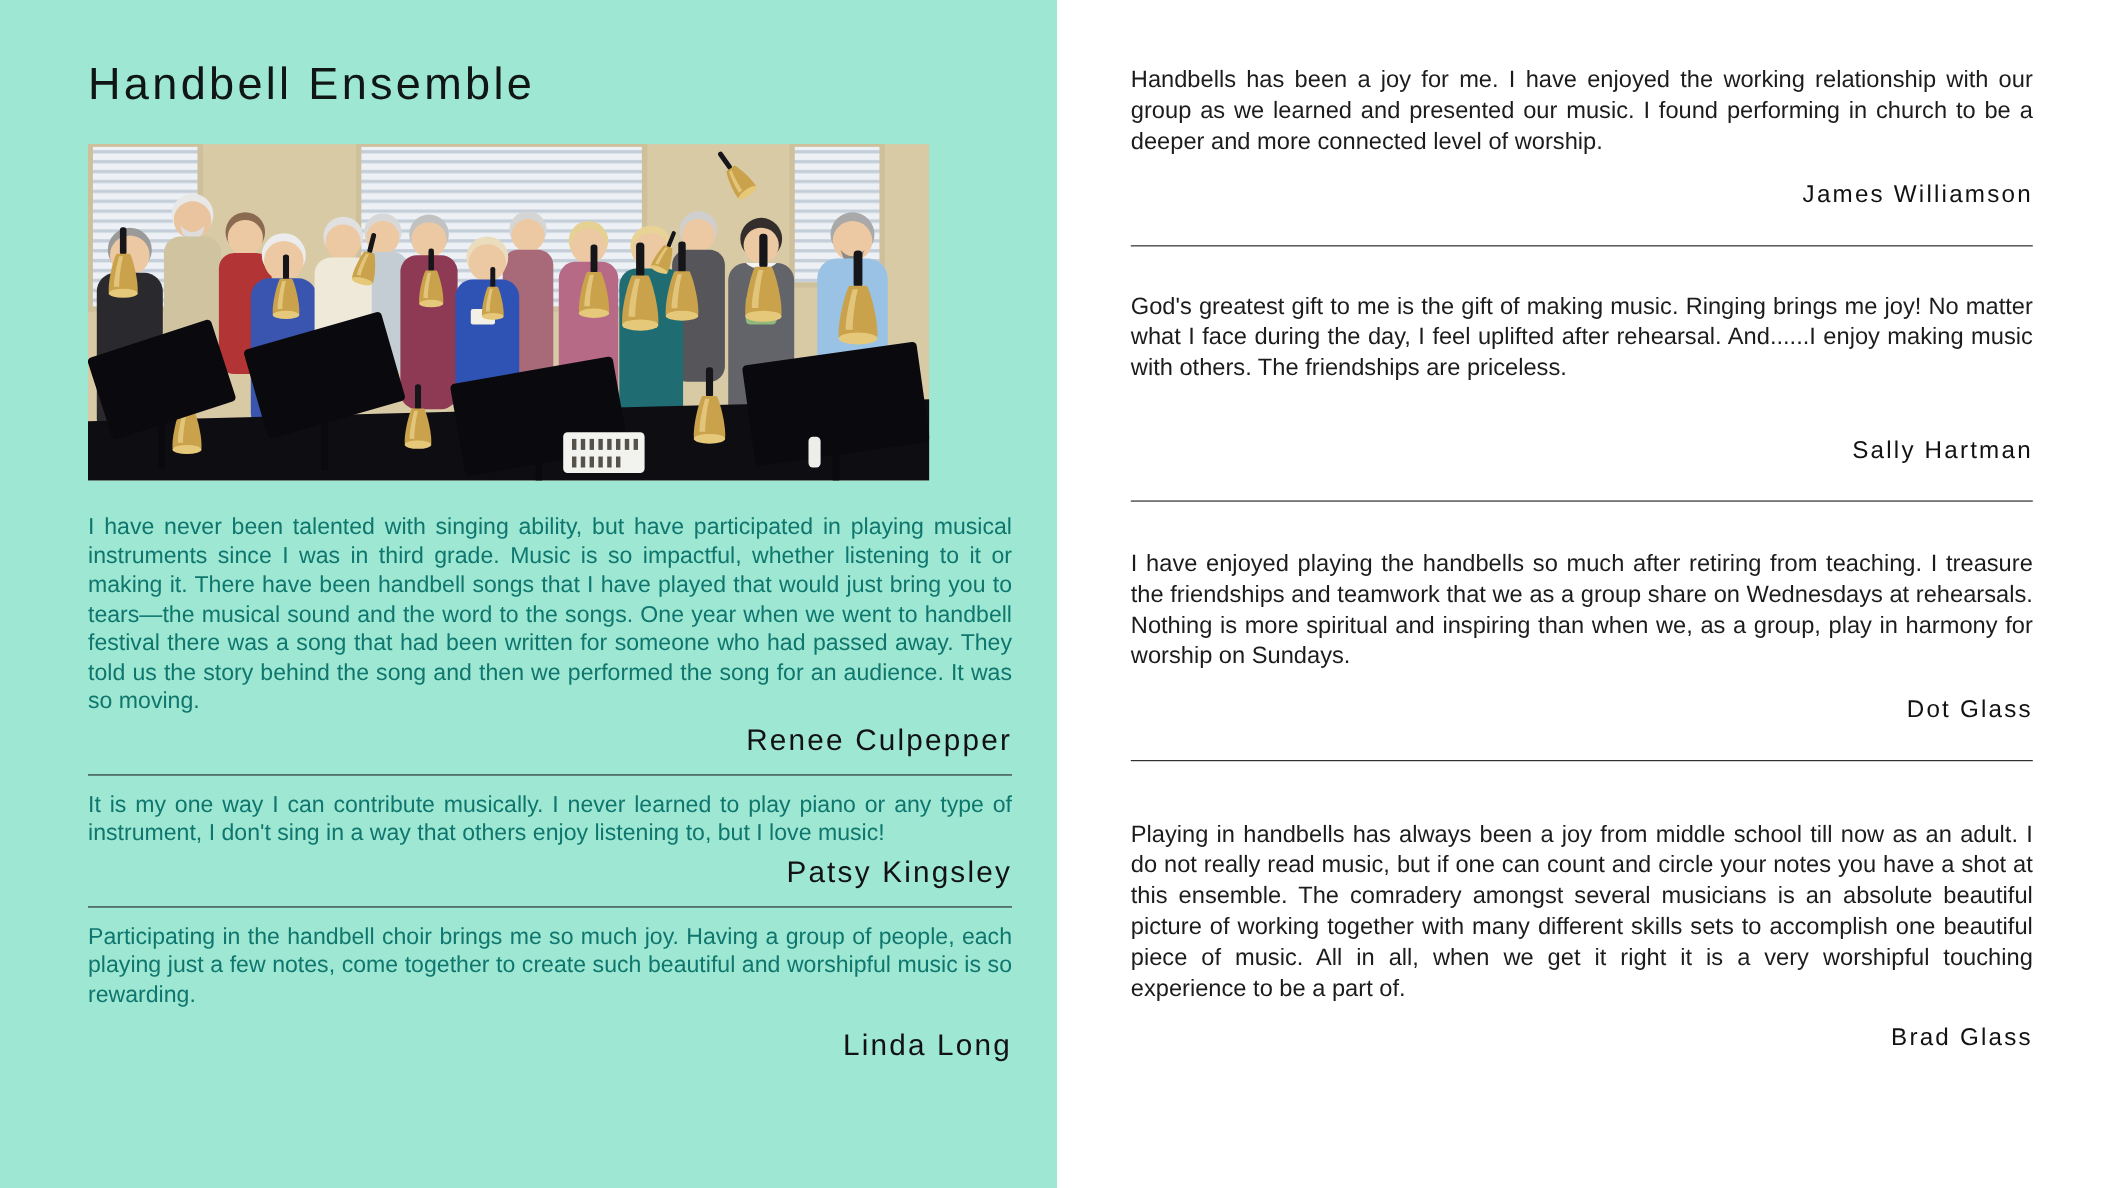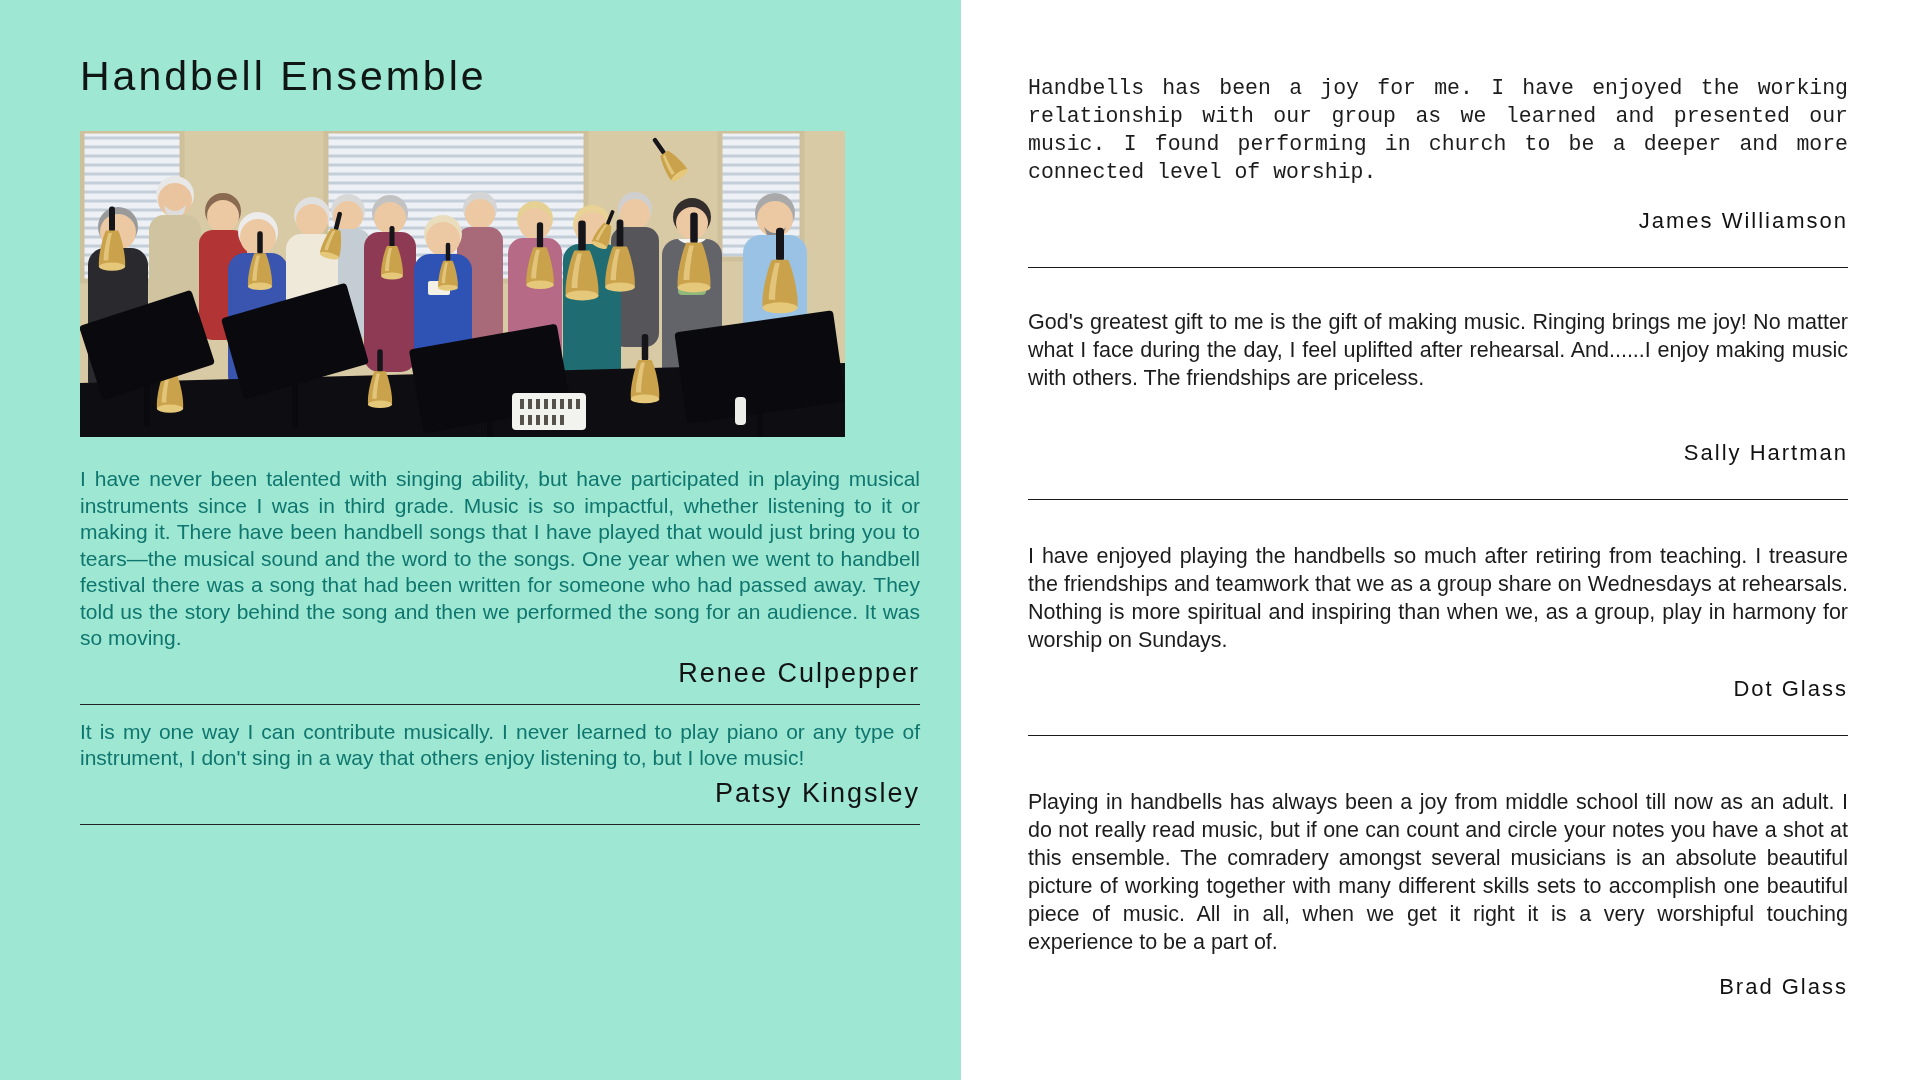--- a/index.html
+++ b/index.html
@@ -37,21 +37,21 @@
   hr.rule{border:none;border-top:1.5px solid var(--divider);margin:0;width:100%;}
   .left hr.rule{margin-top:14px;margin-bottom:14px;border-top-width:1px;border-color:#222;}
   .right hr.rule{margin-top:27px;}
 
   
   .left  .t0 p.body{margin-top:29px;}
   .left  .t1 p.body{margin-top:0;}
   .left  .t2 p.body{margin-top:0;}
   .left  .t2 .sig{margin-top:16px;}
 
-  .right .t0 p.body{margin-top:16px;font-family:Liberation Mono, monospace;}
+  .right .t0 p.body{margin-top:0;}
   .right .t1 p.body{margin-top:40px;}
   .right .t1 .sig{margin-top:42px;}
   .right .hr1{margin-top:22px;}
   .right .t2 p.body{margin-top:42px;}
   .right .t2 .sig{}
   .right .hr2{margin-top:24px;}
   .right .t3 p.body{margin-top:52px;}
   .right .t3 .sig{margin-top:12px;}
 </style>
 </head>
@@ -194,20 +194,22 @@
       <p class="body">I have never been talented with singing ability, but have participated in playing musical instruments since I was in third grade. Music is so impactful, whether listening to it or making it. There have been handbell songs that I have played that would just bring you to tears—the musical sound and the word to the songs. One year when we went to handbell festival there was a song that had been written for someone who had passed away. They told us the story behind the song and then we performed the song for an audience. It was so moving.</p>
       <div class="sig">Renee Culpepper</div>
     </article>
     <hr class="rule">
     <article class="t1">
       <p class="body">It is my one way I can contribute musically. I never learned to play piano or any type of instrument, I don't sing in a way that others enjoy listening to, but I love music!</p>
       <div class="sig">Patsy Kingsley</div>
     </article>
     <hr class="rule">
     <article class="t2">
+      <p class="body">Participating in the handbell choir brings me so much joy. Having a group of people, each playing just a few notes, come together to create such beautiful and worshipful music is so rewarding.</p>
+      <div class="sig">Linda Long</div>
     </article>
   </section>
 
   <section class="page right">
     <article class="t0">
       <p class="body">Handbells has been a joy for me. I have enjoyed the working relationship with our group as we learned and presented our music. I found performing in church to be a deeper and more connected level of worship.</p>
       <div class="sig">James Williamson</div>
     </article>
     <hr class="rule hr0">
     <article class="t1">

